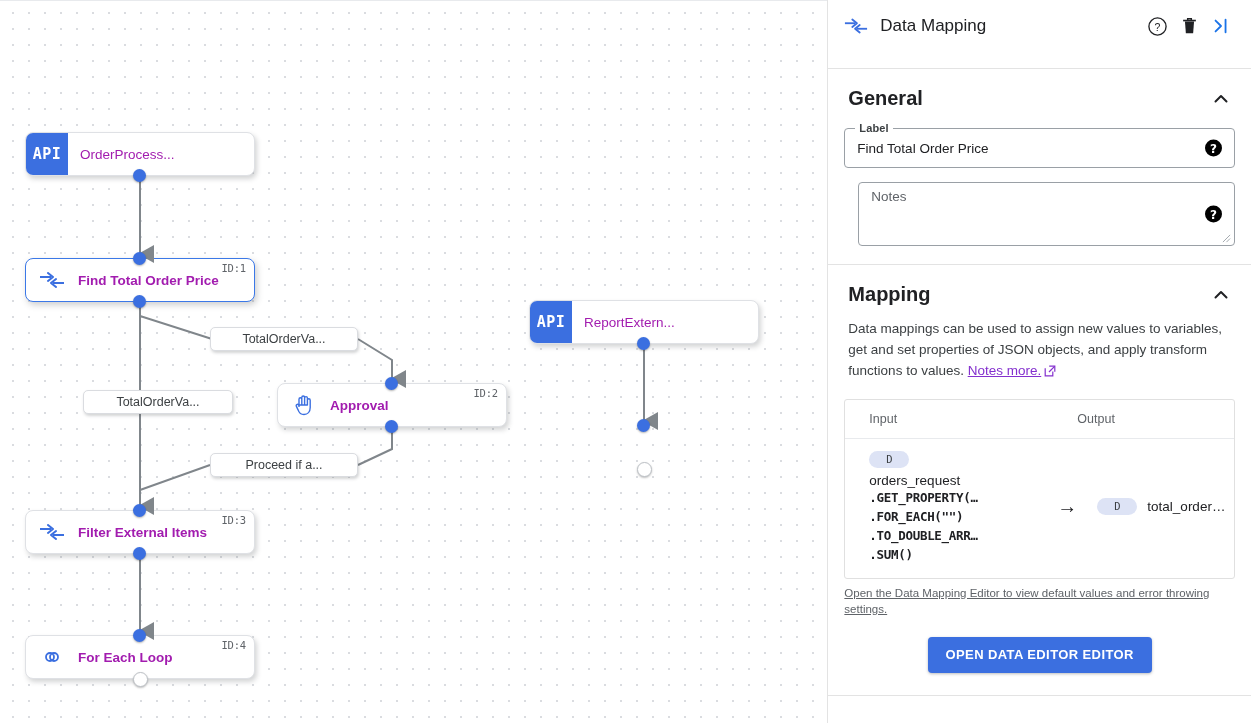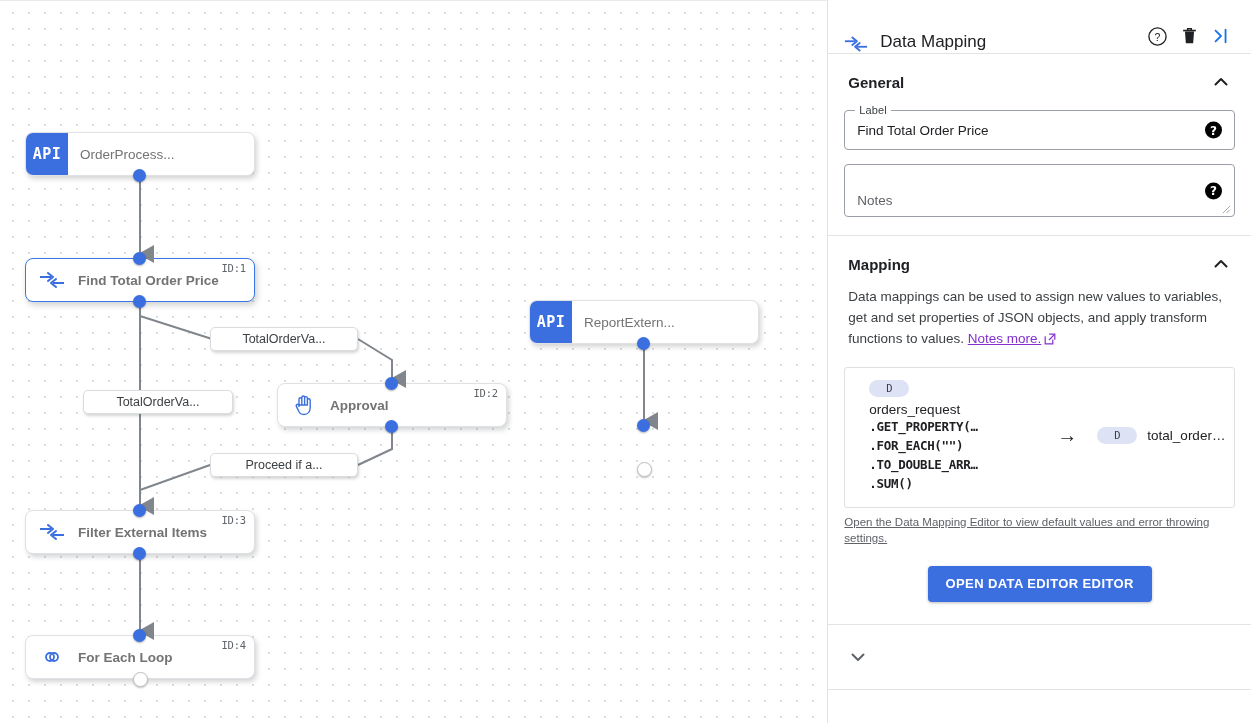--- a/index.html
+++ b/index.html
@@ -32,21 +32,21 @@
     font-family:"DejaVu Sans Mono","Liberation Mono",monospace;
     font-weight:700;font-size:15px;letter-spacing:.5px;flex:0 0 auto;text-align:right;
   }
   .node .badge-rest{
     width:52px;height:100%;background:transparent;color:#4285f4;
     display:flex;align-items:center;justify-content:center;
     font-family:"DejaVu Sans Mono","Liberation Mono",monospace;
     font-weight:700;font-size:15px;letter-spacing:.5px;flex:0 0 auto;
   }
   .node .nicon{width:52px;display:flex;align-items:center;justify-content:center;flex:0 0 auto;}
-  .node .nlabel{font-size:13.5px;color:#737373;white-space:nowrap;}
+  .node .nlabel{font-size:13.5px;color:#a21caf;white-space:nowrap;}
   .node .nlabel.bold{font-weight:700;}
   .node .nlabel.plain{font-weight:400;padding-left:12px;}
   .node .nid{
     position:absolute;right:8px;top:3px;font-size:10.5px;color:#5f6368;
     font-family:"DejaVu Sans Mono","Liberation Mono",monospace;letter-spacing:-.2px;
   }
 
   .port{position:absolute;width:13px;height:13px;border-radius:50%;background:#3b6fe0;
         box-shadow:0 1px 2px rgba(0,0,0,.3);z-index:5;}
   .port.hollow{background:#ffffff;border:1.5px solid #bdc1c6;box-shadow:0 1px 2px rgba(0,0,0,.25);}
@@ -54,43 +54,43 @@
   .elabel{
     position:absolute;height:24px;border-radius:5px;background:#fff;border:1px solid #dadce0;
     display:flex;align-items:center;justify-content:center;font-size:12.5px;color:#3c4043;
     box-shadow:1px 2px 3px rgba(60,64,67,.22);box-sizing:border-box;z-index:4;
   }
   svg.wires{position:absolute;left:0;top:0;width:828px;height:723px;z-index:1;}
 
   
   .panel{width:423px;height:723px;background:#fff;display:flex;flex-direction:column;}
   .panel-header{
-    height:52px;flex:0 0 auto;display:flex;align-items:flex-end;padding:0 14px 1px 16px;
+    height:52px;flex:0 0 auto;display:flex;align-items:center;padding:0 14px 16px 16px;
     border-bottom:1px solid #e3e3e3;gap:0;
   }
   .panel-header .hicon{width:30px;display:flex;align-items:center;}
   .panel-title{font-size:17px;color:#202124;font-weight:400;margin-left:6px;flex:1;}
   .hbtn{width:32px;height:32px;display:flex;align-items:center;justify-content:center;
         border-radius:50%;cursor:pointer;}
 
   .panel-body{flex:1;overflow:hidden;}
   .section{border-bottom:1px solid #e3e3e3;}
   .sec-head{display:flex;align-items:center;padding:18px 20px 12px 20px;cursor:pointer;}
-  .sec-title{font-size:15px;font-weight:700;color:#202124;flex:1;}
+  .sec-title{font-size:20px;font-weight:700;color:#202124;flex:1;}
   .chev{width:20px;height:20px;display:flex;align-items:center;justify-content:center;}
 
   .field{margin:6px 16px 0 16px;position:relative;}
   .outlined{
     border:1px solid #9aa0a6;border-radius:4px;height:40px;display:flex;align-items:center;
     padding:0 44px 0 12px;box-sizing:border-box;position:relative;background:#fff;
   }
-  .outlined.notes{height:53px;align-items:flex-start;padding-top:28px;}
+  .outlined.notes{height:64px;align-items:flex-start;padding-top:6px;margin-left:14px;}
   .float-label{
     position:absolute;left:10px;top:-7px;background:#fff;padding:0 4px;
-    font-size:11px;font-weight:400;color:#3c4043;letter-spacing:.1px;
+    font-size:11px;font-weight:700;color:#3c4043;letter-spacing:.1px;
   }
   .fval{font-size:13.5px;color:#202124;}
   .fph{font-size:13.5px;color:#5f6368;}
   .qmark{
     position:absolute;right:12px;top:50%;transform:translateY(-50%);
     width:17px;height:17px;border-radius:50%;background:#000;color:#fff;
     font-size:12px;font-weight:700;display:flex;align-items:center;justify-content:center;
     cursor:pointer;font-family:"DejaVu Sans",sans-serif;
   }
   .resizer{position:absolute;right:3px;bottom:2px;width:9px;height:9px;}
@@ -313,20 +313,24 @@
         <div class="sec-desc">
           <span>Data mappings can be used to assign new values to variables, get and set properties of JSON objects, and apply transform functions to values.</span>
           <span class="rmore">Notes more.</span><span class="ext-ico"><svg width="12" height="12" viewBox="0 0 12 12">
                 <path d="M1.2 3.2 V10.8 H8.8 V6.6" stroke="#8430ce" stroke-width="1.2" fill="none"></path>
                 <path d="M5.2 1.2 H10.8 V6.8" stroke="#8430ce" stroke-width="1.2" fill="none"></path>
                 <path d="M5 7 L10.6 1.4" stroke="#8430ce" stroke-width="1.2" fill="none"></path>
               </svg></span>
         </div>
 
         <div class="maptable">
+          <div class="mt-head">
+            <div class="mt-h in">Input</div>
+            <div class="mt-h out">Output</div>
+          </div>
           <div class="mt-row">
             <div class="mt-in">
               <span class="chip">D</span>
               <div class="varname">orders_request</div>
               <div class="code">.GET_PROPERTY(…</div>
               <div class="code">.FOR_EACH("")</div>
               <div class="code">.TO_DOUBLE_ARR…</div>
               <div class="code">.SUM()</div>
             </div>
             <div class="mt-arrow">→</div>

